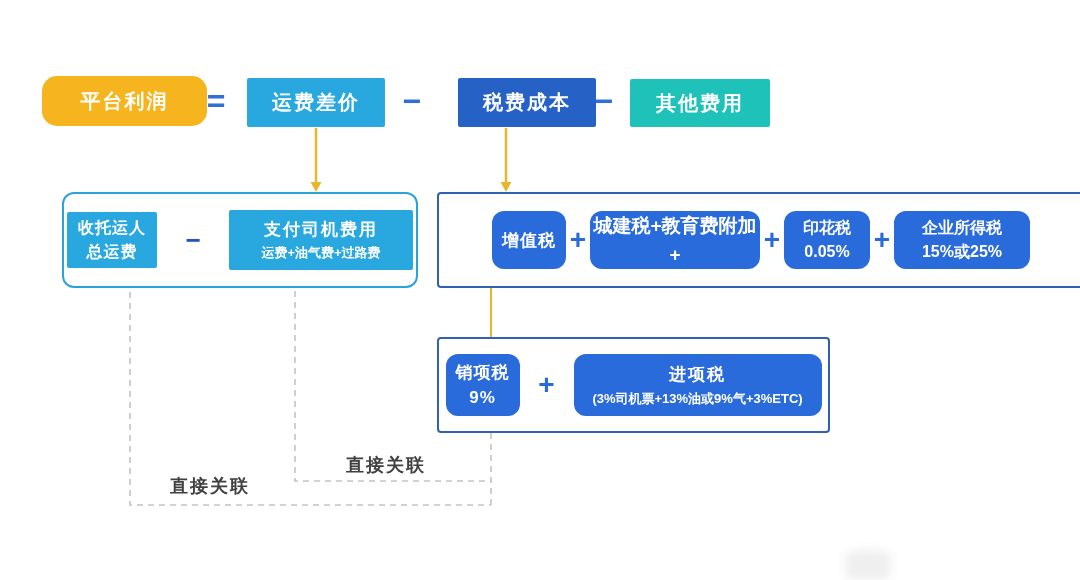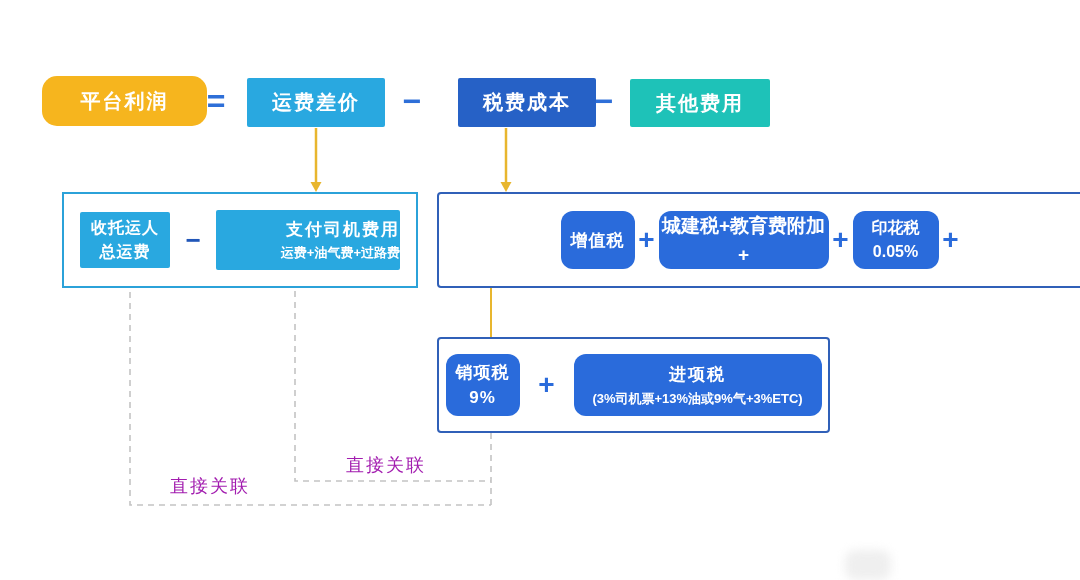--- a/index.html
+++ b/index.html
@@ -44,21 +44,21 @@
   .container {
     position: absolute;
     background: #ffffff;
     display: flex;
     align-items: center;
     justify-content: center;
     box-sizing: border-box;
   }
   .freight-container {
     left: 62px; top: 192px; width: 356px; height: 96px;
-    border: 2px solid #2BA2D9; border-radius: 0; gap: 11px;
+    border: 2px solid #2BA2D9; border-radius: 12px; gap: 24px;
   }
   .tax-container {
     left: 437px; top: 192px; width: 648px; height: 96px;
     border: 2px solid #3060B8; border-radius: 4px; gap: 1px;
   }
   .vat-container {
     left: 437px; top: 337px; width: 393px; height: 96px;
     border: 2px solid #3060B8; border-radius: 4px; gap: 16px;
   }
 
@@ -67,21 +67,21 @@
     color: #fff;
     font-weight: bold;
     display: flex;
     flex-direction: column;
     align-items: center;
     justify-content: center;
     border-radius: 2px;
     text-align: center;
   }
   .shipper { width: 90px; height: 56px; font-size: 16px; line-height: 1.5; letter-spacing: 1px; }
-  .driver  { width: 184px; height: 60px; align-items: flex-end; }
+  .driver  { width: 184px; height: 60px; }
   .driver .title { font-size: 17px; letter-spacing: 2px; }
   .driver .sub   { font-size: 13px; margin-top: 3px; letter-spacing: 0; }
 
   .inner-minus {
     color: #2156B8; font-weight: 900; font-size: 26px;
     display: flex; align-items: center; justify-content: center; width: 24px;
   }
   .plus {
     color: #2A6BDB; font-weight: 900; font-size: 28px;
     display: flex; align-items: center; justify-content: center; width: 22px;
@@ -102,22 +102,22 @@
   .surtax  { width: 170px; height: 58px; font-size: 19px; line-height: 1.55; }
   .stamp   { width: 86px;  height: 58px; font-size: 16px; line-height: 1.5; }
   .income  { width: 136px; height: 58px; font-size: 16px; line-height: 1.5; }
   .output  { width: 74px;  height: 62px; font-size: 17px; line-height: 1.5; letter-spacing: 1px; }
   .input   { width: 248px; height: 62px; }
   .input .title { font-size: 17px; letter-spacing: 2px; }
   .input .sub   { font-size: 13px; margin-top: 4px; letter-spacing: 0; }
 
   .assoc-label {
     position: absolute;
-    color: #a21caf;
-    font-weight: normal;
+    color: #404040;
+    font-weight: bold;
     font-size: 18px;
     letter-spacing: 2px;
   }
   .assoc-lower { left: 170px; top: 474px; }
   .assoc-upper { left: 346px; top: 453px; }
 
   svg.overlay {
     position: absolute;
     left: 0; top: 0;
     width: 1080px; height: 580px;
@@ -187,20 +187,24 @@
     <div class="plus">+</div>
     <div class="pill surtax">
       <div>城建税+教育费附加+</div>
     </div>
     <div class="plus">+</div>
     <div class="pill stamp">
       <div>印花税</div>
       <div>0.05%</div>
     </div>
     <div class="plus">+</div>
+    <div class="pill income">
+      <div>企业所得税</div>
+      <div>15%或25%</div>
+    </div>
   </div>
 
   <div class="container vat-container">
     <div class="pill output">
       <div>销项税</div>
       <div>9%</div>
     </div>
     <div class="plus">+</div>
     <div class="pill input">
       <div class="title">进项税</div>

